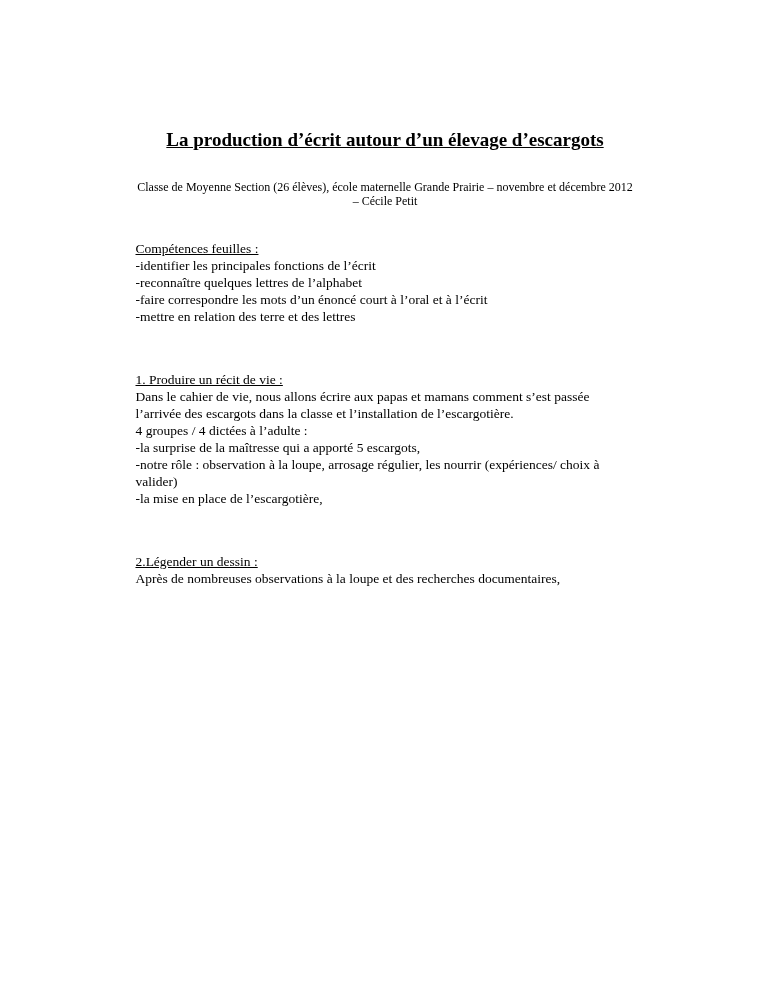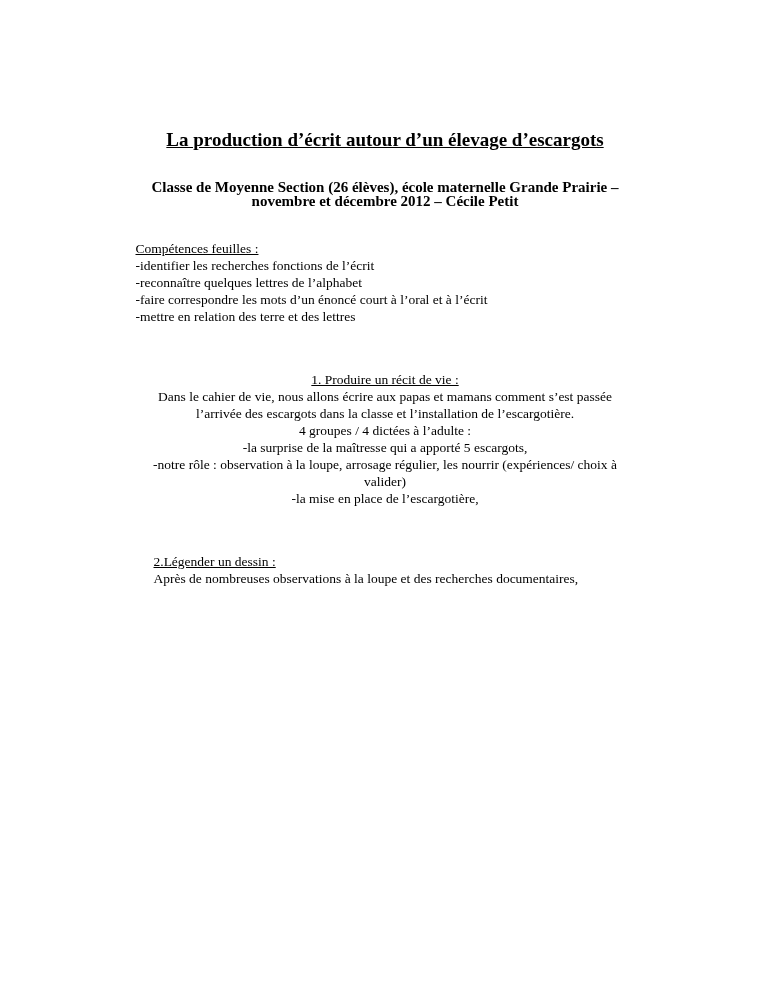--- a/index.html
+++ b/index.html
@@ -23,52 +23,51 @@
   }
   .title {
     font-size: 19px;
     line-height: 24px;
     font-weight: bold;
     text-align: center;
     text-decoration: underline;
     margin: 0;
   }
   .subtitle {
-    font-size: 15px;
+    font-size: 12px;
     line-height: 14px;
     text-align: center;
     margin: 28px 0 0 0;
-    font-weight: bold;
   }
   .section {
     margin: 0;
   }
   .section-competences { margin-top: 32px; }
-  .section-recit { margin-top: 46px; text-align: center; }
-  .section-legender { margin-top: 46px; margin-left: 18px; }
+  .section-recit { margin-top: 46px; }
+  .section-legender { margin-top: 46px; }
   .heading {
     margin: 0;
     text-decoration: underline;
   }
   .line {
     margin: 0;
   }
 </style>
 </head>
 <body>
 
 <div class="page">
 
   <h1 class="title">La production d’écrit autour d’un élevage d’escargots</h1>
 
   <p class="subtitle">Classe de Moyenne Section (26 élèves), école maternelle Grande Prairie – novembre et décembre 2012 – Cécile Petit</p>
 
   <div class="section section-competences">
     <p class="heading">Compétences feuilles :</p>
-    <p class="line">-identifier les recherches fonctions de l’écrit</p>
+    <p class="line">-identifier les principales fonctions de l’écrit</p>
     <p class="line">-reconnaître quelques lettres de l’alphabet</p>
     <p class="line">-faire correspondre les mots d’un énoncé court à l’oral et à l’écrit</p>
     <p class="line">-mettre en relation des terre et des lettres</p>
   </div>
 
   <div class="section section-recit">
     <p class="heading">1. Produire un récit de vie :</p>
     <p class="line">Dans le cahier de vie, nous allons écrire aux papas et mamans comment s’est passée l’arrivée des escargots dans la classe et l’installation de l’escargotière.</p>
     <p class="line">4 groupes / 4 dictées à l’adulte :</p>
     <p class="line">-la surprise de la maîtresse qui a apporté 5 escargots,</p>

